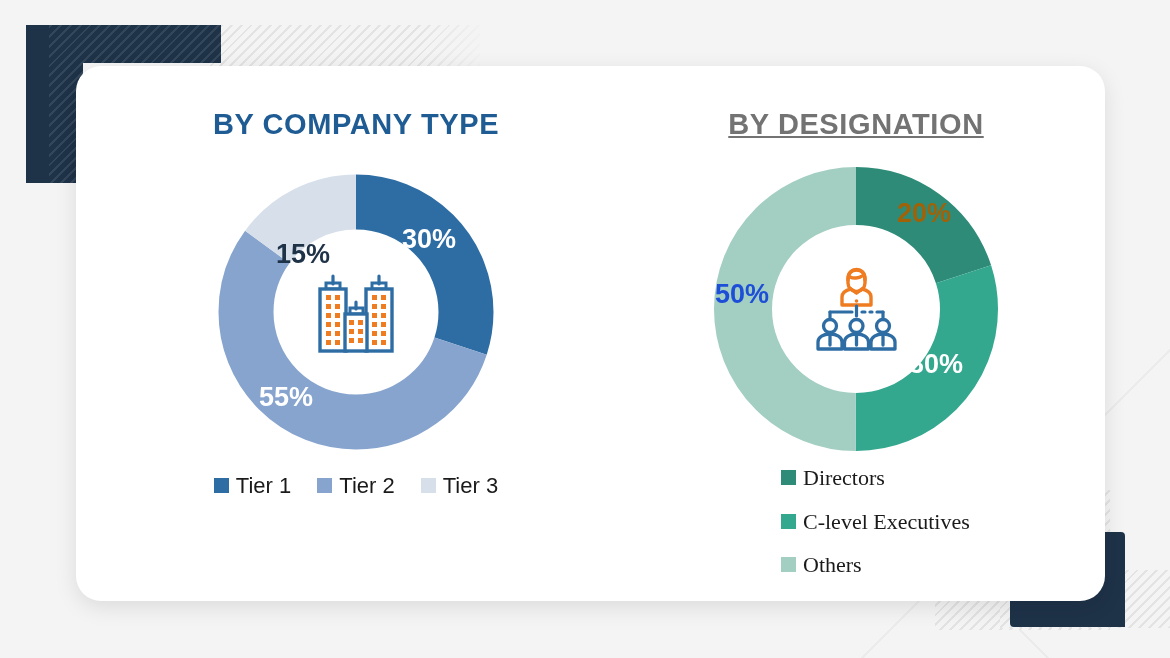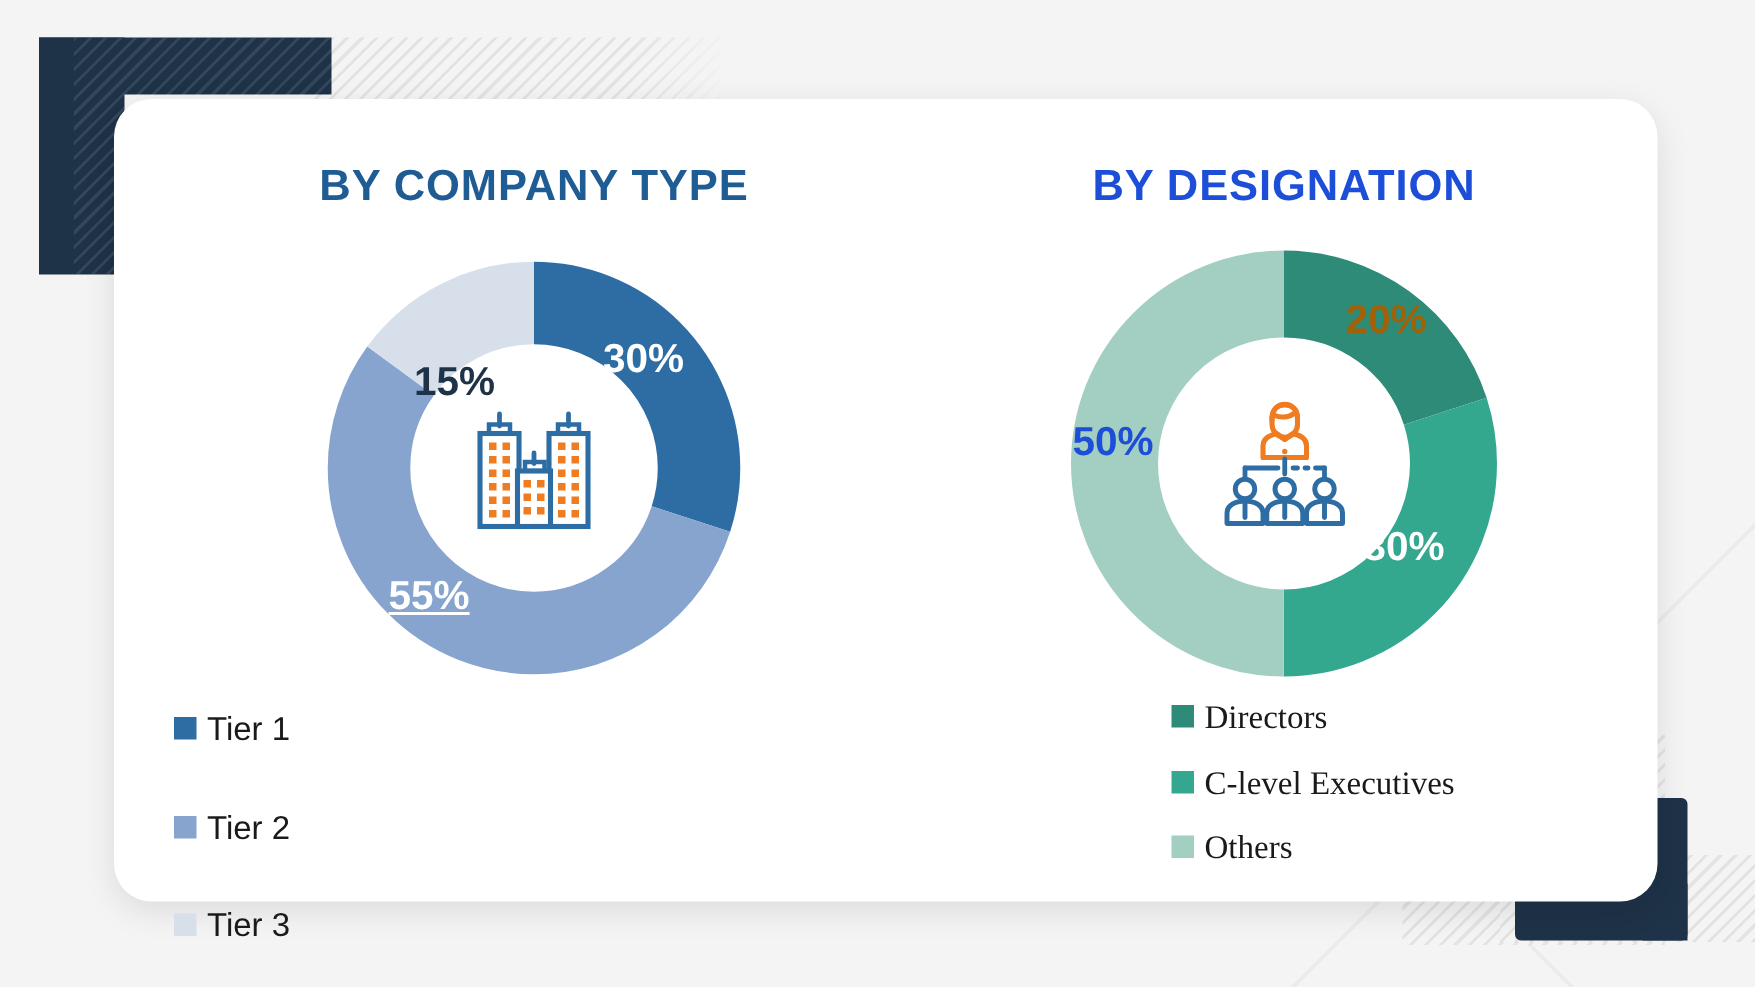--- a/index.html
+++ b/index.html
@@ -146,21 +146,21 @@
   .chart-title {
     position: absolute;
     top: 42px;
     width: 100%;
     text-align: center;
     font-size: 29px;
     font-weight: bold;
     letter-spacing: 0.6px;
   }
   .title-blue { color: #1f5c94; }
-  .title-teal { color: #1d4ed8; }
+  .title-teal { color: #737373; text-decoration: underline; }
 
   
   .donut-wrap {
     position: absolute;
     top: 96px;
     left: 50%;
     transform: translateX(-50%);
     width: 300px;
     height: 300px;
   }
@@ -171,21 +171,21 @@
   .pct {
     position: absolute;
     font-size: 27px;
     font-weight: bold;
     white-space: nowrap;
     pointer-events: none;
   }
 
   
   .pct-l1 { left: 196px; top: 62px;  color: #ffffff; }   
-  .pct-l2 { left: 53px;  top: 220px; color: #ffffff; text-decoration: underline; }   
+  .pct-l2 { left: 53px;  top: 220px; color: #ffffff; }   
   .pct-l3 { left: 70px;  top: 30px;  color: #1e3248; margin-top: 47px; }   
 
   
   .pct-r1 { left: 196px; top: 44px;  color: #a16207; }   
   .pct-r2 { left: 208px; top: 195px; color: #ffffff; }   
   .pct-r3 { left: 14px;  top: 125px; color: #1d4ed8; }   
 
   
   .hole-icon {
     position: absolute;
@@ -196,21 +196,20 @@
   }
 
   
   .legend-left {
     position: absolute;
     top: 400px;
     left: 0; width: 100%;
     display: flex;
     justify-content: center;
     gap: 26px;
-    flex-direction: column;
   }
   .legend-right {
     position: absolute;
     top: 392px;
     left: 160px;
     font-family: Liberation Serif, serif;
   }
   .legend-item {
     display: flex;
     align-items: center;

